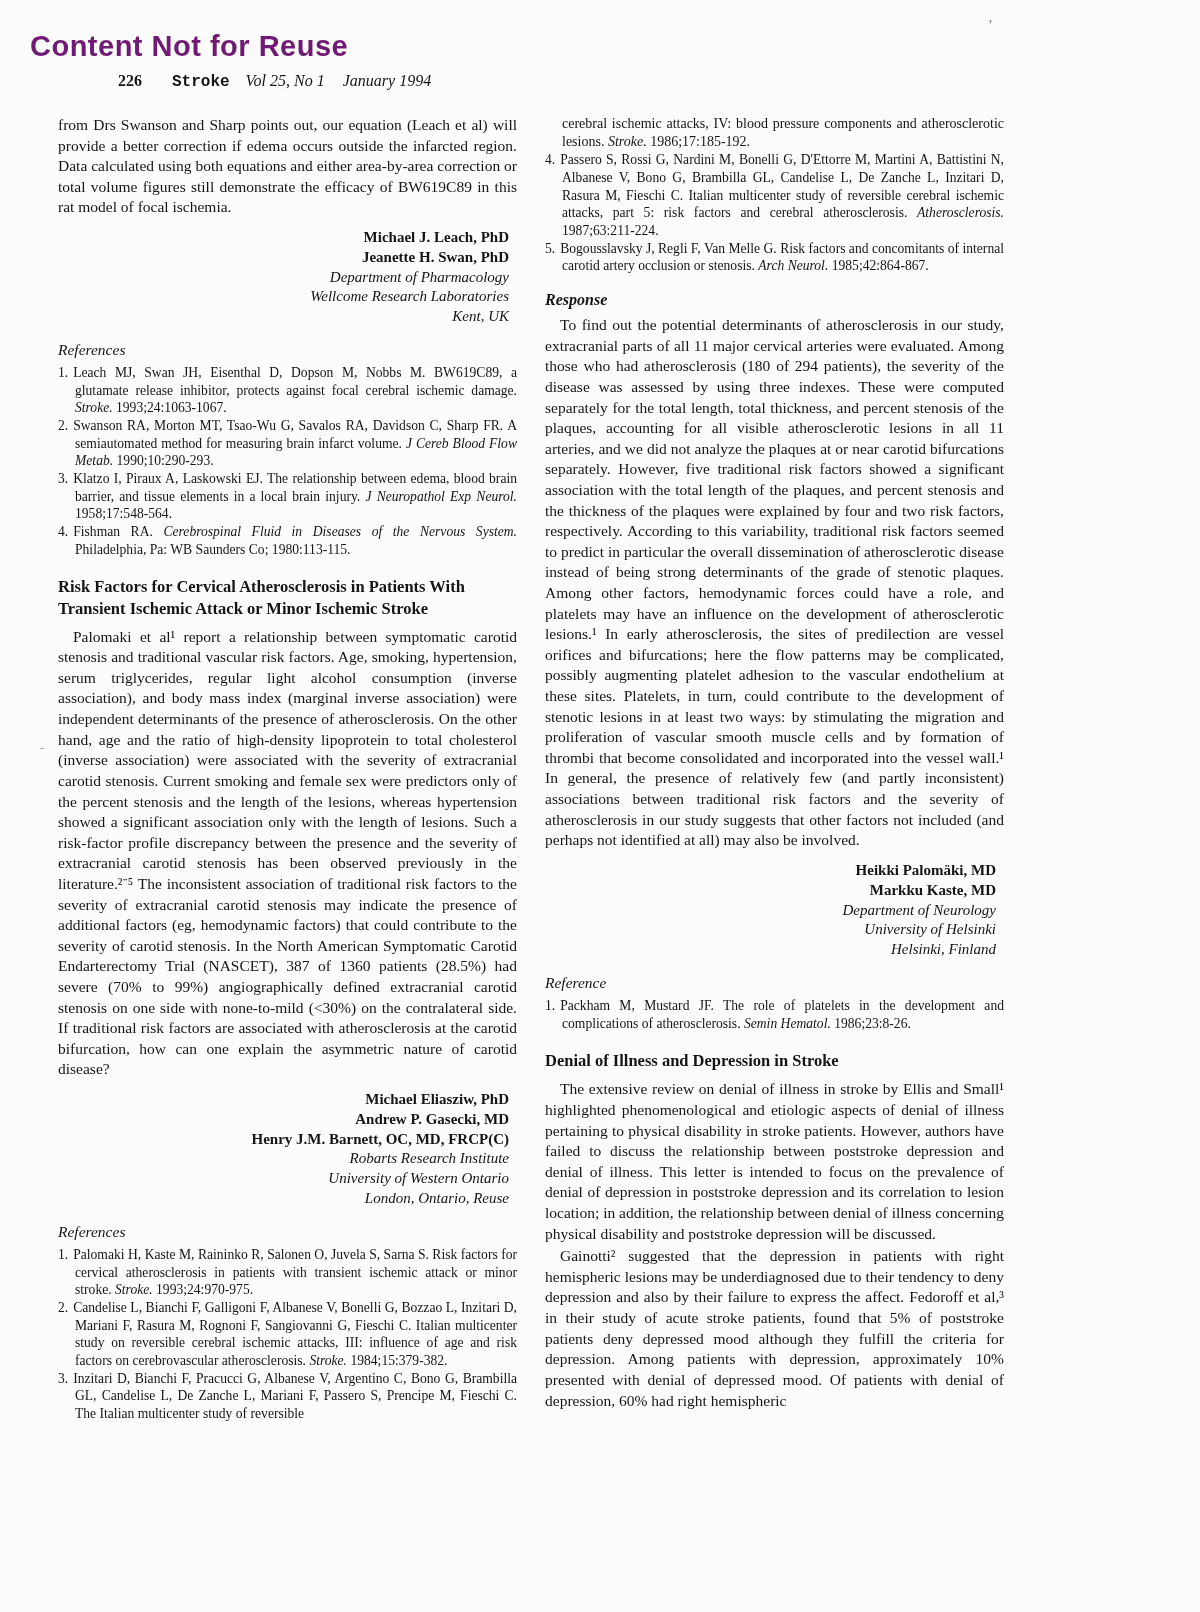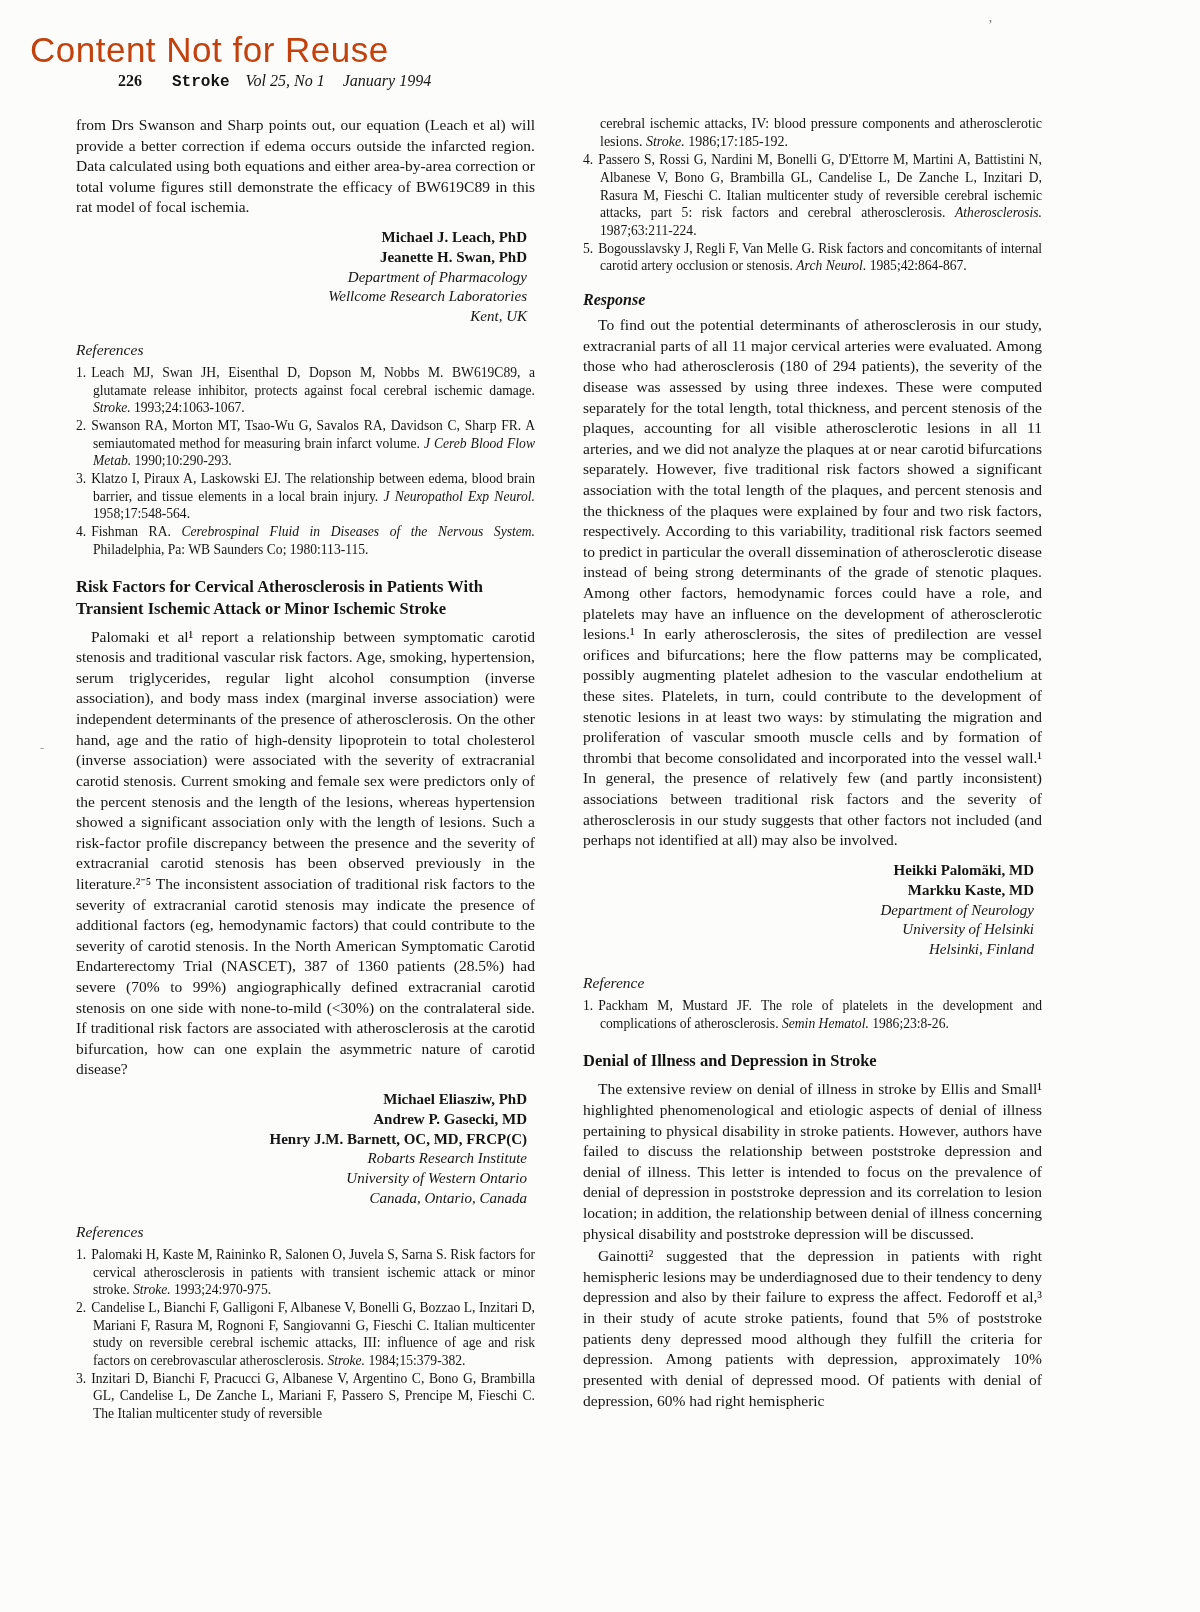--- a/index.html
+++ b/index.html
@@ -7,31 +7,31 @@
   body {
     background:#fcfcfa;
     color:#151515;
     font-family:"Liberation Serif", serif;
     position:relative;
     overflow:hidden;
   }
   .watermark {
     position:absolute; top:30px; left:30px;
     font-family:"Liberation Sans", sans-serif;
-    font-size:35px; font-weight:400; color:#c2410c;
+    font-size:29px; font-weight:700; color:#701a75;
     letter-spacing:.5px;
   }
   .artifact-tr { position:absolute; top:18px; left:988px; color:#777; font-size:14px; }
   .artifact-ml { position:absolute; top:740px; left:40px; color:#9a9a9a; font-size:13px; }
   .page-header { margin:72px 0 24px 118px; font-size:16px; }
   .pg-num { font-weight:bold; margin-right:30px; }
   .pg-journal { font-weight:bold; margin-right:16px;font-family:Liberation Mono, monospace; }
   .pg-issue { font-style:italic; margin-right:18px; }
   .pg-date { font-style:italic; }
-  .columns { display:flex; margin-left:76px; gap:48px; }
+  .columns { display:flex; margin-left:58px; gap:28px; }
   .col { width:459px; }
   .body-par { font-size:15.5px; line-height:1.33; text-align:justify; }
   .indent { text-indent:15px; }
   .par-gap { margin-top:2px; }
   .sig { text-align:right; padding-right:8px; margin:10px 0 10px; font-size:15px; line-height:1.32; }
   .sig-name { font-weight:bold;text-align:right; }
   .sig-aff { font-style:italic; }
   .refs-heading { font-style:italic; font-size:15.5px; margin:14px 0 5px; }
   .ref-item { font-size:13.6px; line-height:1.3; text-align:justify; padding-left:17px; text-indent:-17px; }
   .ref-cont { font-size:14px; line-height:1.3; text-align:justify; padding-left:17px; }
@@ -73,21 +73,21 @@
 
     <div class="section-title">Risk Factors for Cervical Atherosclerosis in Patients With Transient Ischemic Attack or Minor Ischemic Stroke</div>
     <p class="body-par indent">Palomaki et al¹ report a relationship between symptomatic carotid stenosis and traditional vascular risk factors. Age, smoking, hypertension, serum triglycerides, regular light alcohol consumption (inverse association), and body mass index (marginal inverse association) were independent determinants of the presence of atherosclerosis. On the other hand, age and the ratio of high-density lipoprotein to total cholesterol (inverse association) were associated with the severity of extracranial carotid stenosis. Current smoking and female sex were predictors only of the percent stenosis and the length of the lesions, whereas hypertension showed a significant association only with the length of lesions. Such a risk-factor profile discrepancy between the presence and the severity of extracranial carotid stenosis has been observed previously in the literature.²⁻⁵ The inconsistent association of traditional risk factors to the severity of extracranial carotid stenosis may indicate the presence of additional factors (eg, hemodynamic factors) that could contribute to the severity of carotid stenosis. In the North American Symptomatic Carotid Endarterectomy Trial (NASCET), 387 of 1360 patients (28.5%) had severe (70% to 99%) angiographically defined extracranial carotid stenosis on one side with none-to-mild (&lt;30%) on the contralateral side. If traditional risk factors are associated with atherosclerosis at the carotid bifurcation, how can one explain the asymmetric nature of carotid disease?</p>
 
     <div class="sig">
       <div class="sig-name">Michael Eliasziw, PhD</div>
       <div class="sig-name">Andrew P. Gasecki, MD</div>
       <div class="sig-name">Henry J.M. Barnett, OC, MD, FRCP(C)</div>
       <div class="sig-aff">Robarts Research Institute</div>
       <div class="sig-aff">University of Western Ontario</div>
-      <div class="sig-aff">Canada, Ontario, Canada</div>
+      <div class="sig-aff">London, Ontario, Reuse</div>
     </div>
 
     <div class="refs-heading">References</div>
     <div class="ref-item"><span class="ref-num">1.</span><span>Palomaki H, Kaste M, Raininko R, Salonen O, Juvela S, Sarna S. Risk factors for cervical atherosclerosis in patients with transient ischemic attack or minor stroke. </span><span class="it">Stroke.</span><span> 1993;24:970-975.</span></div>
     <div class="ref-item"><span class="ref-num">2.</span><span>Candelise L, Bianchi F, Galligoni F, Albanese V, Bonelli G, Bozzao L, Inzitari D, Mariani F, Rasura M, Rognoni F, Sangiovanni G, Fieschi C. Italian multicenter study on reversible cerebral ischemic attacks, III: influence of age and risk factors on cerebrovascular atherosclerosis. </span><span class="it">Stroke.</span><span> 1984;15:379-382.</span></div>
     <div class="ref-item"><span class="ref-num">3.</span><span>Inzitari D, Bianchi F, Pracucci G, Albanese V, Argentino C, Bono G, Brambilla GL, Candelise L, De Zanche L, Mariani F, Passero S, Prencipe M, Fieschi C. The Italian multicenter study of reversible</span></div>
 
   </div>
 
   <div class="col">

